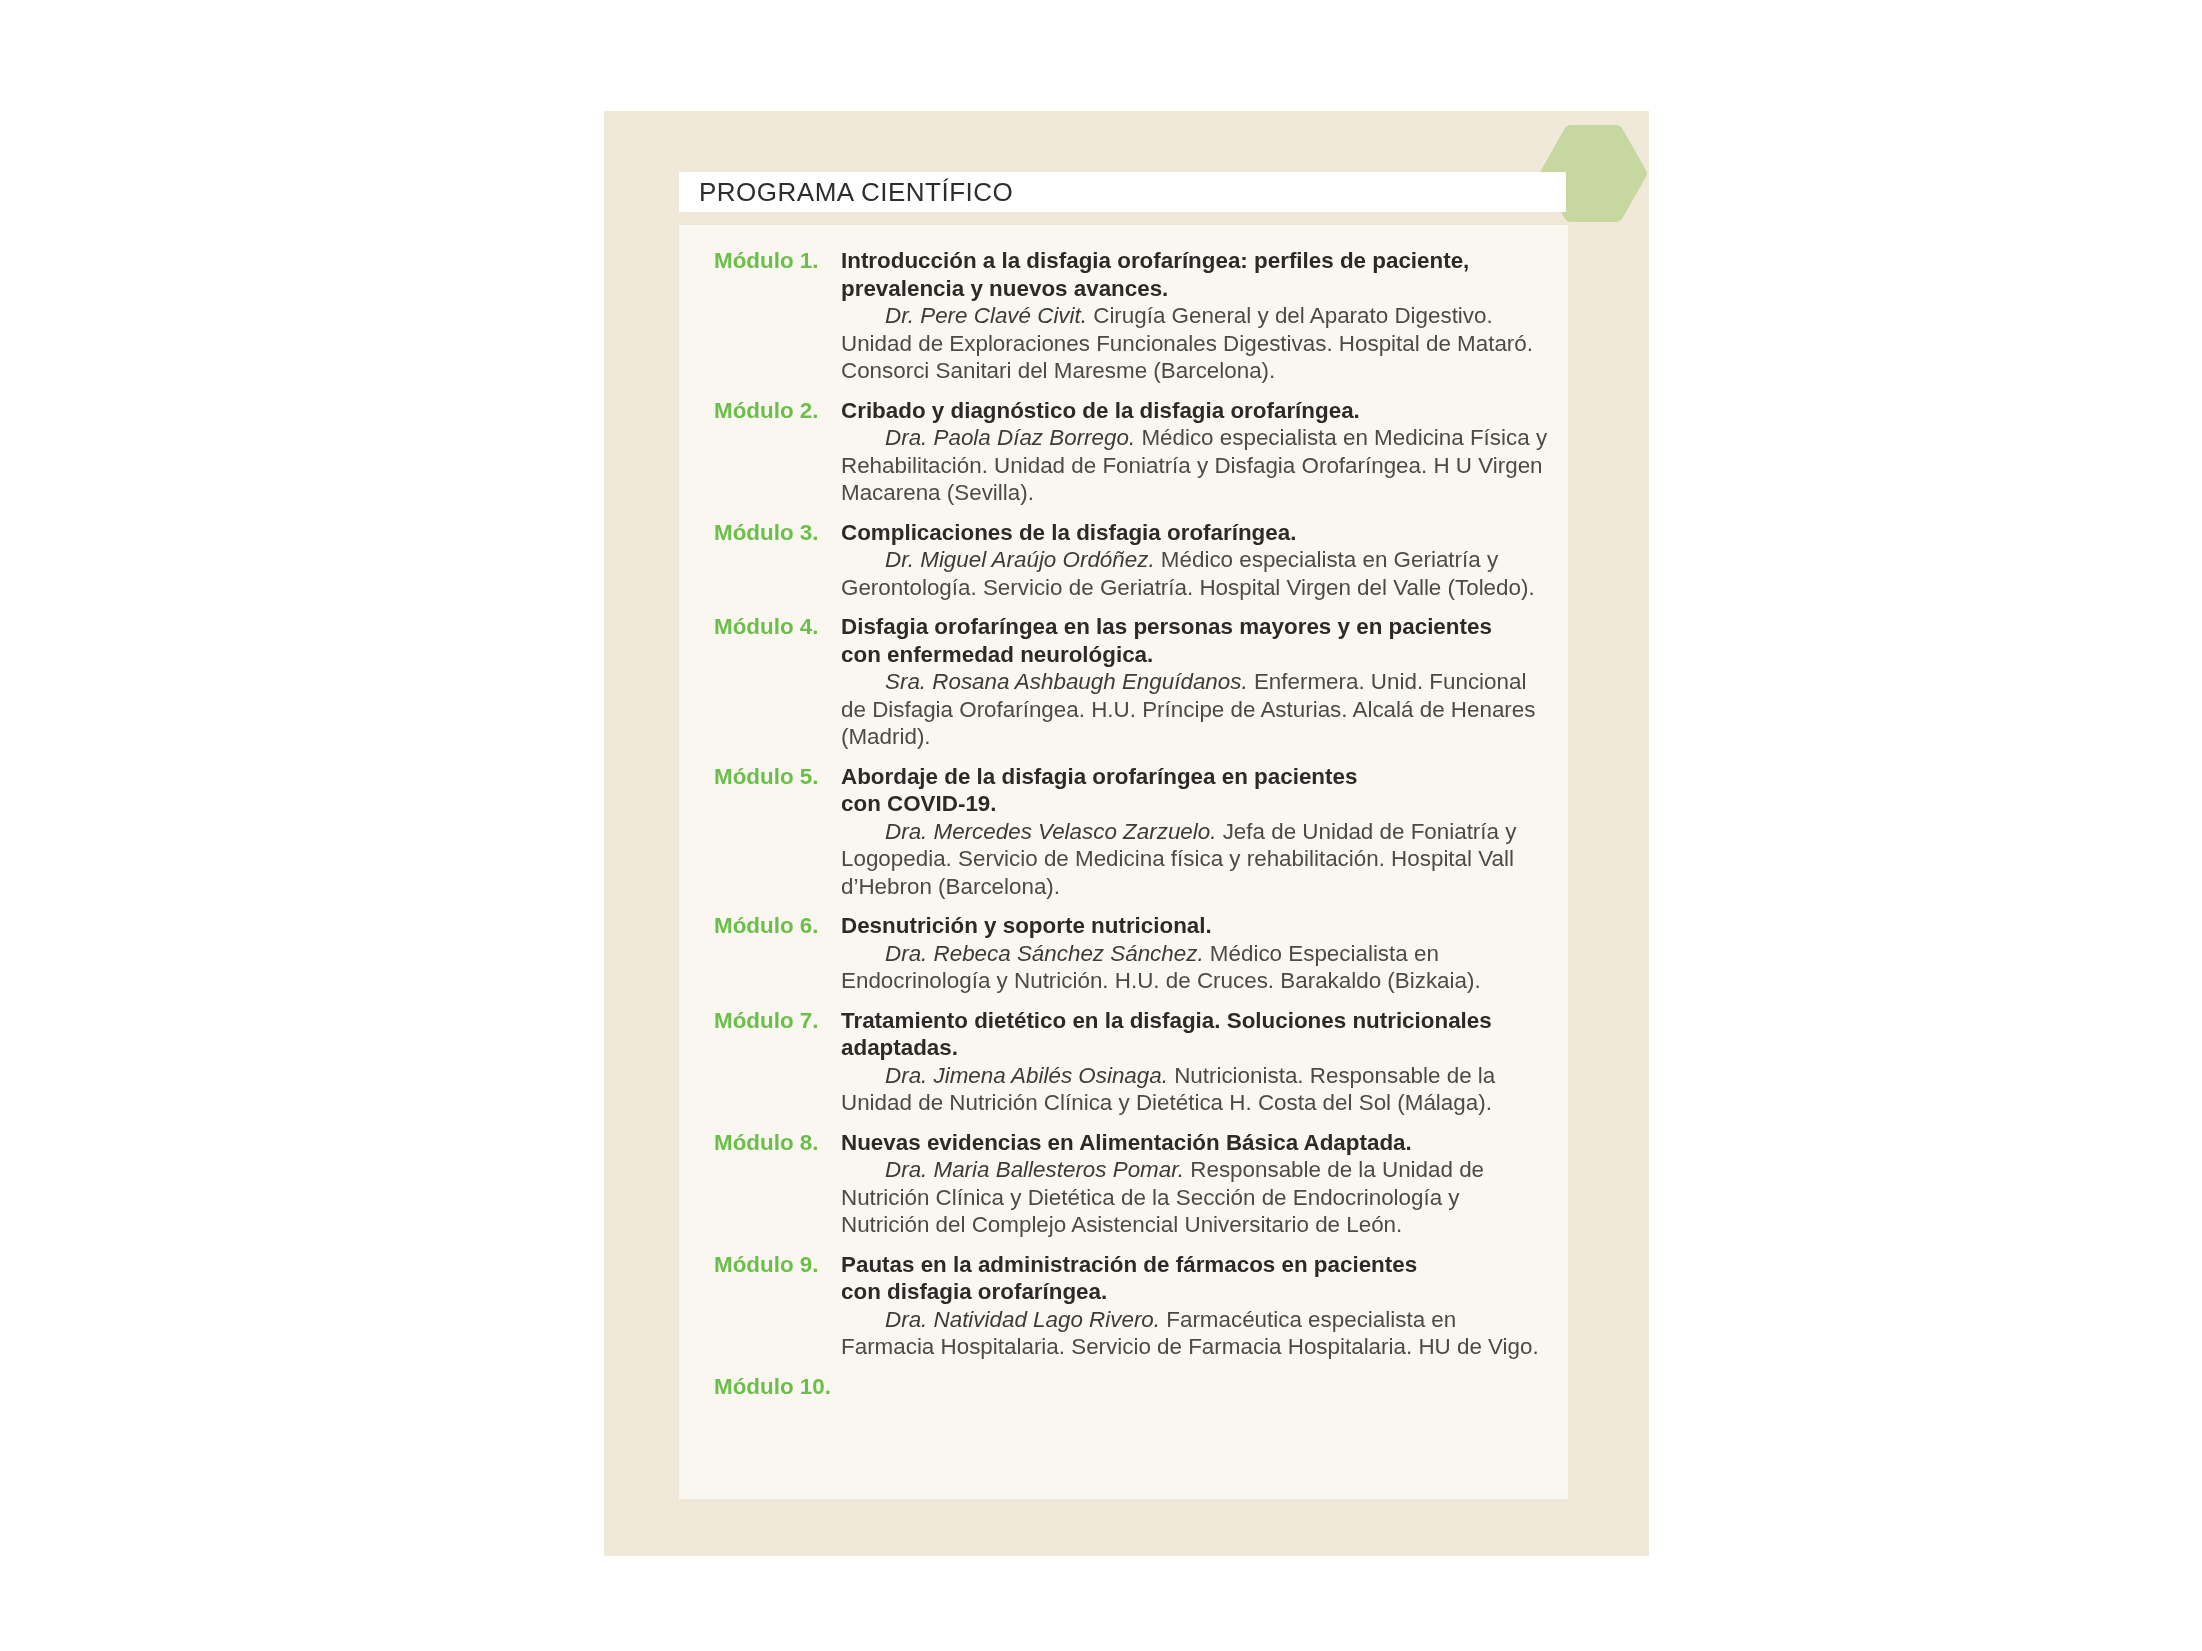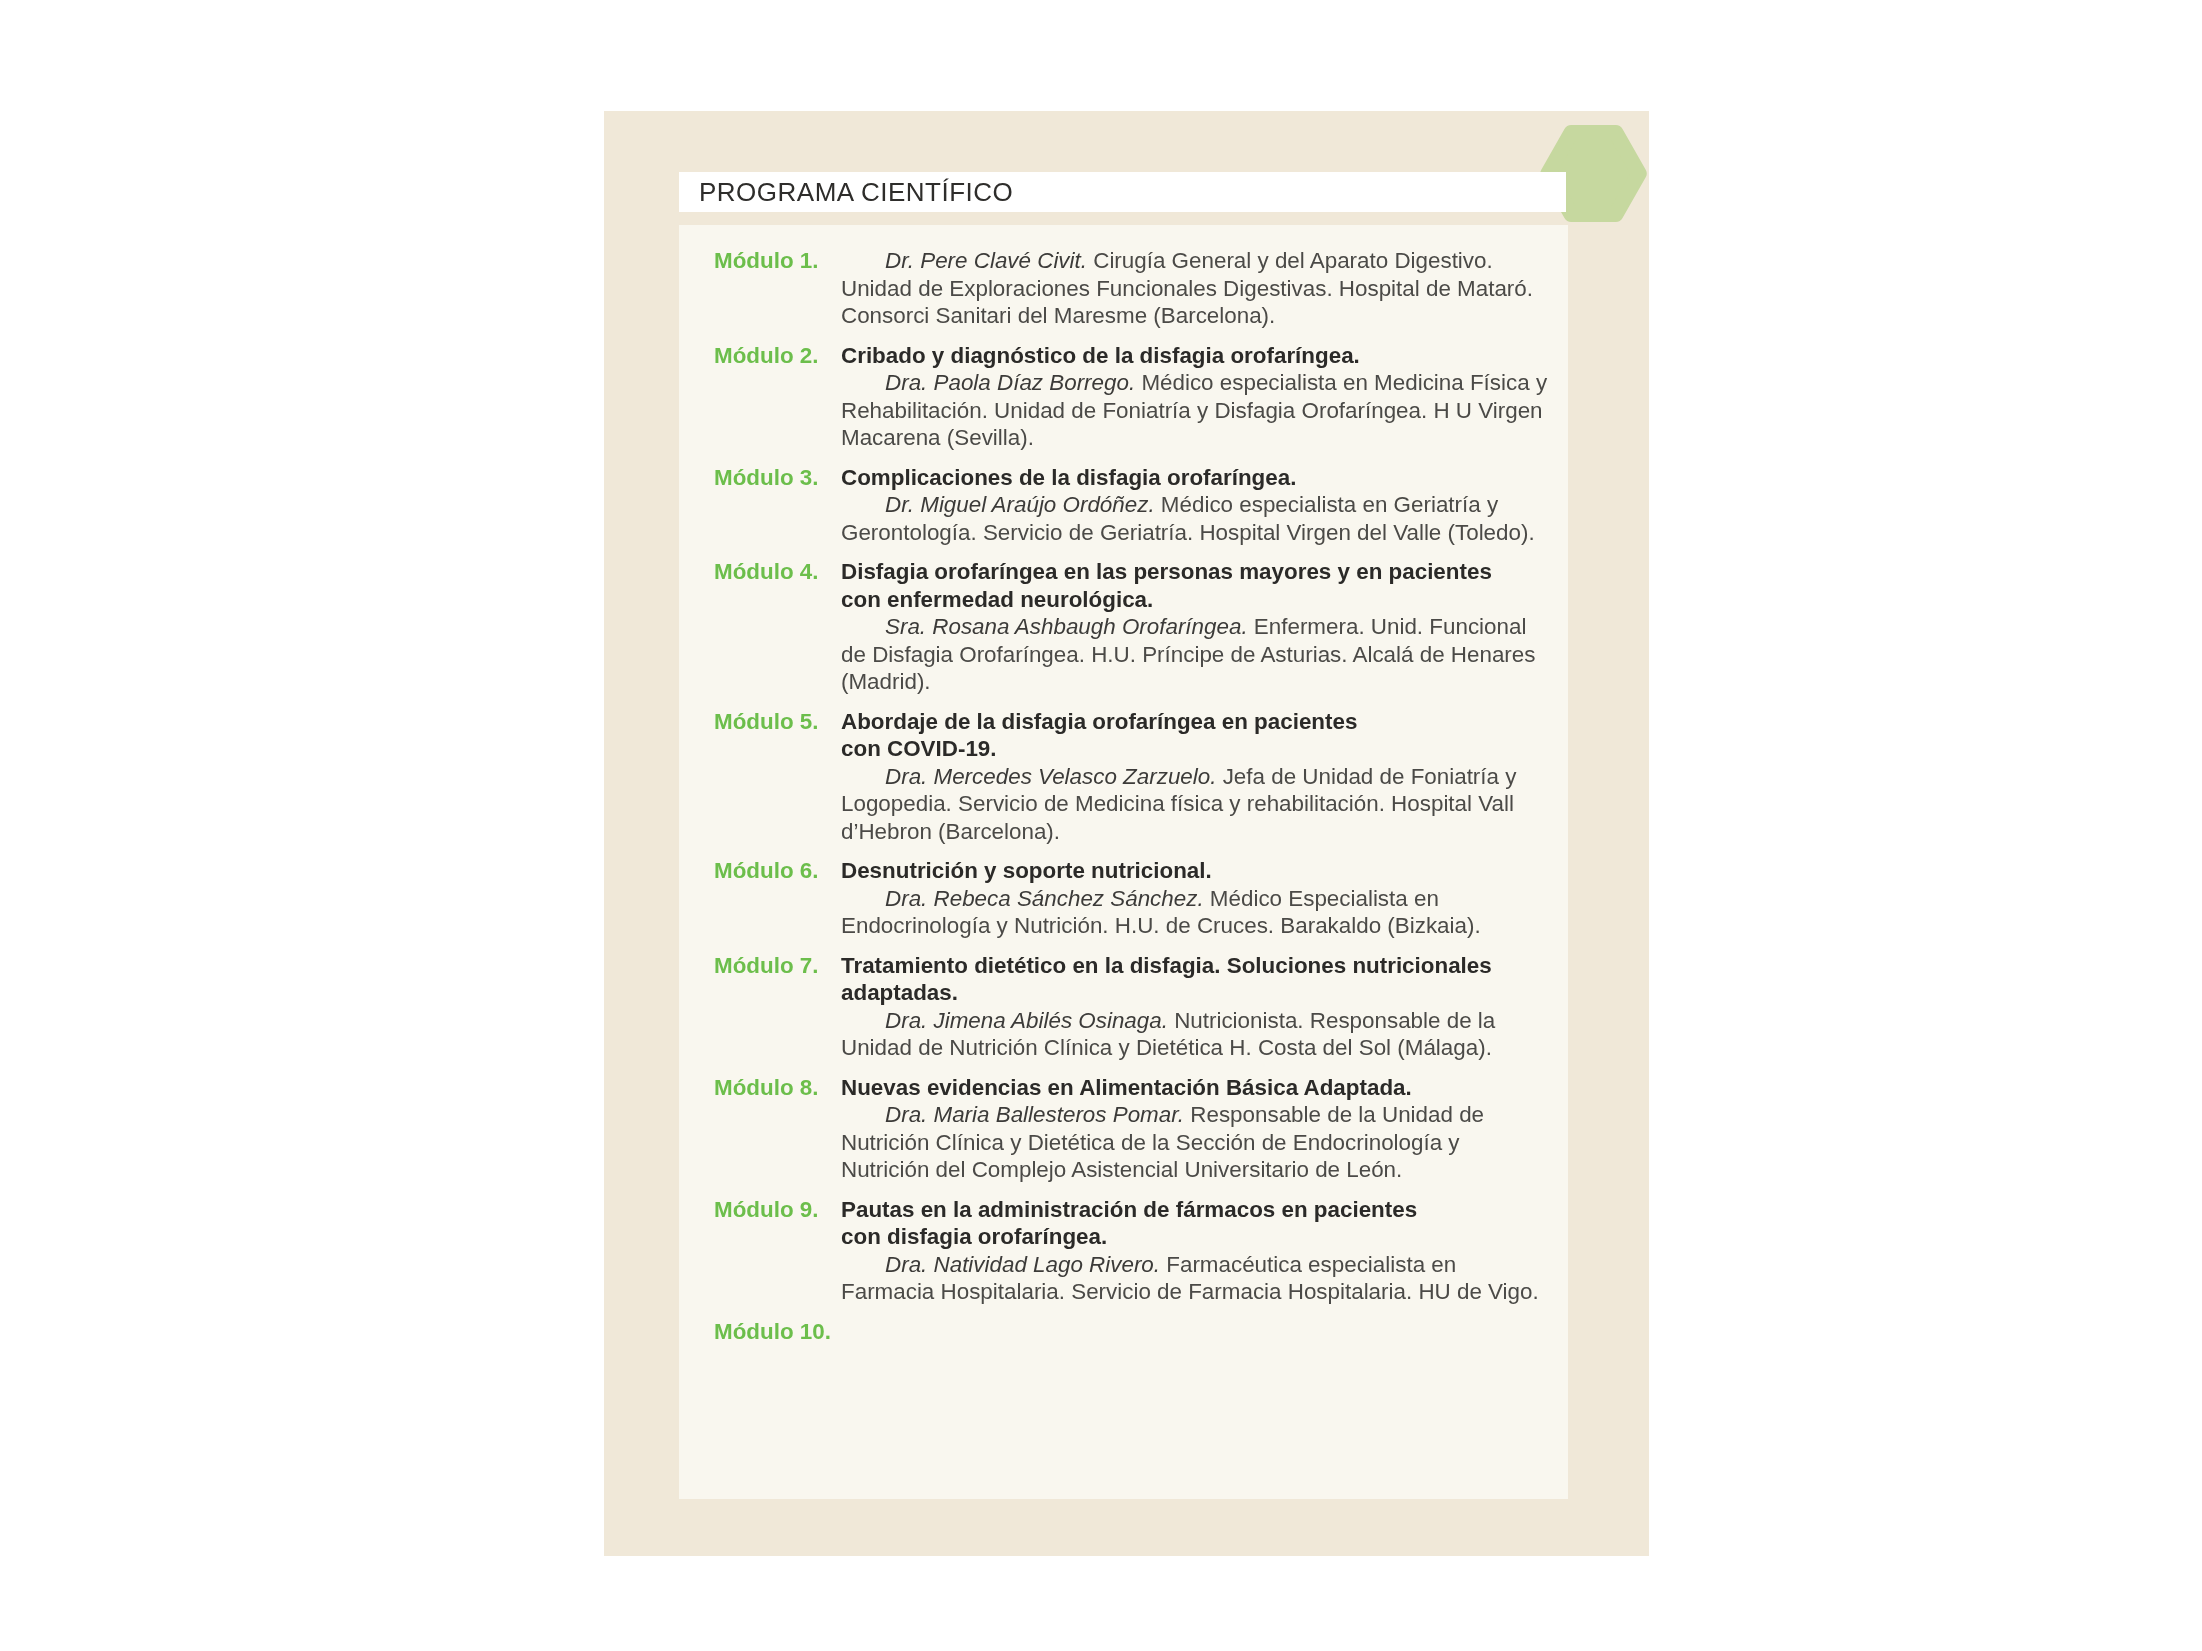--- a/index.html
+++ b/index.html
@@ -104,20 +104,22 @@
 
     <div class="title-bar">
       <span class="page-title">PROGRAMA CIENTÍFICO</span>
     </div>
 
     <div class="content">
 
       <div class="module">
         <div class="module-label">Módulo 1.</div>
         <div class="module-body">
+          <div class="module-title">Introducción a la disfagia orofaríngea: perfiles de paciente,
+prevalencia y nuevos avances.</div>
           <p class="module-speaker-line"><span class="speaker">Dr. Pere Clavé Civit.</span><span class="desc"> Cirugía General y del Aparato Digestivo. Unidad de Exploraciones Funcionales Digestivas. Hospital de Mataró. Consorci Sanitari del Maresme (Barcelona).</span></p>
         </div>
       </div>
 
       <div class="module">
         <div class="module-label">Módulo 2.</div>
         <div class="module-body">
           <div class="module-title">Cribado y diagnóstico de la disfagia orofaríngea.</div>
           <p class="module-speaker-line"><span class="speaker">Dra. Paola Díaz Borrego.</span><span class="desc"> Médico especialista en Medicina Física y Rehabilitación. Unidad de Foniatría y Disfagia Orofaríngea. H U Virgen Macarena (Sevilla).</span></p>
         </div>
@@ -129,21 +131,21 @@
           <div class="module-title">Complicaciones de la disfagia orofaríngea.</div>
           <p class="module-speaker-line"><span class="speaker">Dr. Miguel Araújo Ordóñez.</span><span class="desc"> Médico especialista en Geriatría y Gerontología. Servicio de Geriatría. Hospital Virgen del Valle (Toledo).</span></p>
         </div>
       </div>
 
       <div class="module">
         <div class="module-label">Módulo 4.</div>
         <div class="module-body">
           <div class="module-title">Disfagia orofaríngea en las personas mayores y en pacientes
 con enfermedad neurológica.</div>
-          <p class="module-speaker-line"><span class="speaker">Sra. Rosana Ashbaugh Orofaríngea.</span><span class="desc"> Enfermera. Unid. Funcional de Disfagia Orofaríngea. H.U. Príncipe de Asturias. Alcalá de Henares (Madrid).</span></p>
+          <p class="module-speaker-line"><span class="speaker">Sra. Rosana Ashbaugh Enguídanos.</span><span class="desc"> Enfermera. Unid. Funcional de Disfagia Orofaríngea. H.U. Príncipe de Asturias. Alcalá de Henares (Madrid).</span></p>
         </div>
       </div>
 
       <div class="module">
         <div class="module-label">Módulo 5.</div>
         <div class="module-body">
           <div class="module-title">Abordaje de la disfagia orofaríngea en pacientes
 con COVID-19.</div>
           <p class="module-speaker-line"><span class="speaker">Dra. Mercedes Velasco Zarzuelo.</span><span class="desc"> Jefa de Unidad de Foniatría y Logopedia. Servicio de Medicina física y rehabilitación. Hospital Vall d’Hebron (Barcelona).</span></p>
         </div>

